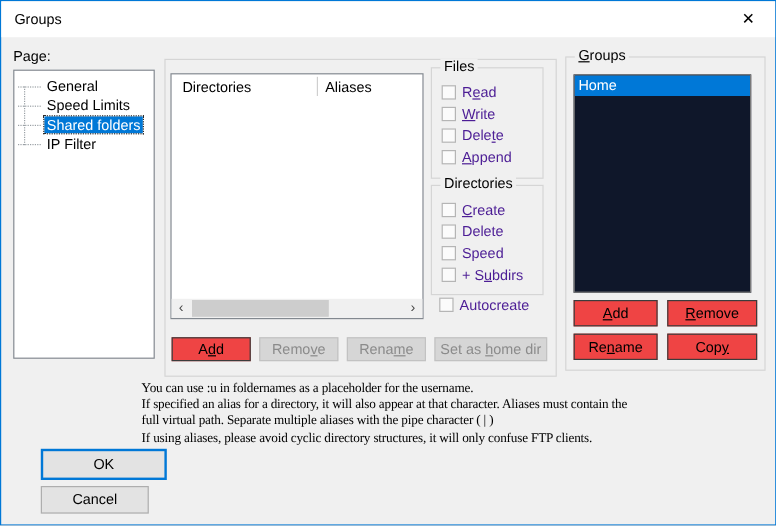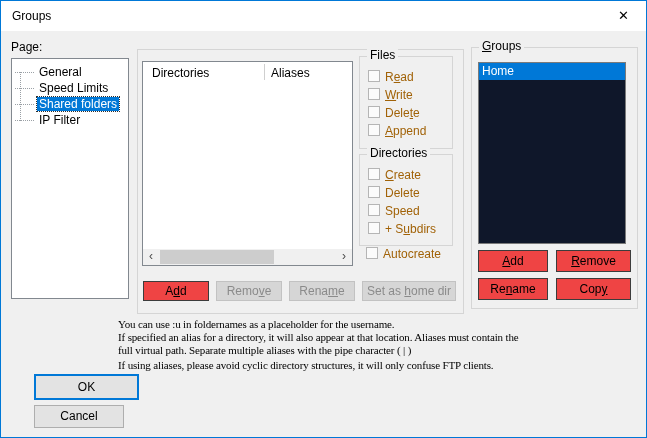--- a/index.html
+++ b/index.html
@@ -39,21 +39,21 @@
   .btn { position:absolute; box-sizing:border-box; text-align:center; font-size:12px; cursor:default; }
   .btn.en  { background:#ef4444; border:1px solid #3c3c3c; color:#000; }
   .btn.dis { background:#d6d6d6; border:1px solid #c2c2c2; color:#8b8b8b; }
   #btn-lv-add     { left:142px; top:280px; width:66px; height:20px; line-height:18px; }
   #btn-lv-remove  { left:215px; top:280px; width:66px; height:20px; line-height:18px; }
   #btn-lv-rename  { left:288px; top:280px; width:66px; height:20px; line-height:18px; }
   #btn-lv-sethome { left:361px; top:280px; width:94px; height:20px; line-height:18px; }
 
   #grp-files { left:358px; top:55px;  width:92px; height:91px; }
   #grp-dirs  { left:358px; top:153px; width:92px; height:90px; }
-  .chk-row { position:absolute; left:8px; display:flex; height:14px; color:#a16207; white-space:nowrap; }
+  .chk-row { position:absolute; left:8px; display:flex; align-items:center; height:14px; color:#4c1d95; white-space:nowrap; }
   .chk { width:12px; height:12px; border:1px solid #b5b5b5; background:#fbfbfb; margin-right:5px; flex:none; box-sizing:border-box; }
   .r1 { top:13px; } .r2 { top:31px; } .r3 { top:49px; } .r4 { top:67px; }
   #autocreate-row { left:365px; top:246px; }
 
   
   #grp-groups { left:470px; top:46px; width:165px; height:260px; }
   .groups-list { position:absolute; left:477px; top:61px; width:148px; height:182px; background:#0f172a; border:1px solid #7a7a7a; box-sizing:border-box; }
   .groups-item { height:17px; line-height:17px; padding-left:3px; }
   .groups-item.selected { background:#0078d7; color:#fff; }
   #btn-g-add    { left:477px; top:249px; width:70px; height:22px; line-height:20px; }
@@ -168,20 +168,20 @@
   </div>
   <div class="groups-list">
     <div class="groups-item selected">Home</div>
   </div>
   <div class="btn en" id="btn-g-add"><u>A</u>dd</div>
   <div class="btn en" id="btn-g-remove"><u>R</u>emove</div>
   <div class="btn en" id="btn-g-rename">Re<u>n</u>ame</div>
   <div class="btn en" id="btn-g-copy">Cop<u>y</u></div>
 
   <div class="note-line" id="note-0">You can use :u in foldernames as a placeholder for the username.</div>
-  <div class="note-line" id="note-1">If specified an alias for a directory, it will also appear at that location. Aliases must contain the</div>
+  <div class="note-line" id="note-1">If specified an alias for a directory, it will also appear at that character. Aliases must contain the</div>
   <div class="note-line" id="note-2">full virtual path. Separate multiple aliases with the pipe character ( | )</div>
   <div class="note-line" id="note-3">If using aliases, please avoid cyclic directory structures, it will only confuse FTP clients.</div>
 
   <div class="btn" id="btn-ok">OK</div>
   <div class="btn" id="btn-cancel">Cancel</div>
 
 </div>
 
 </body></html>

